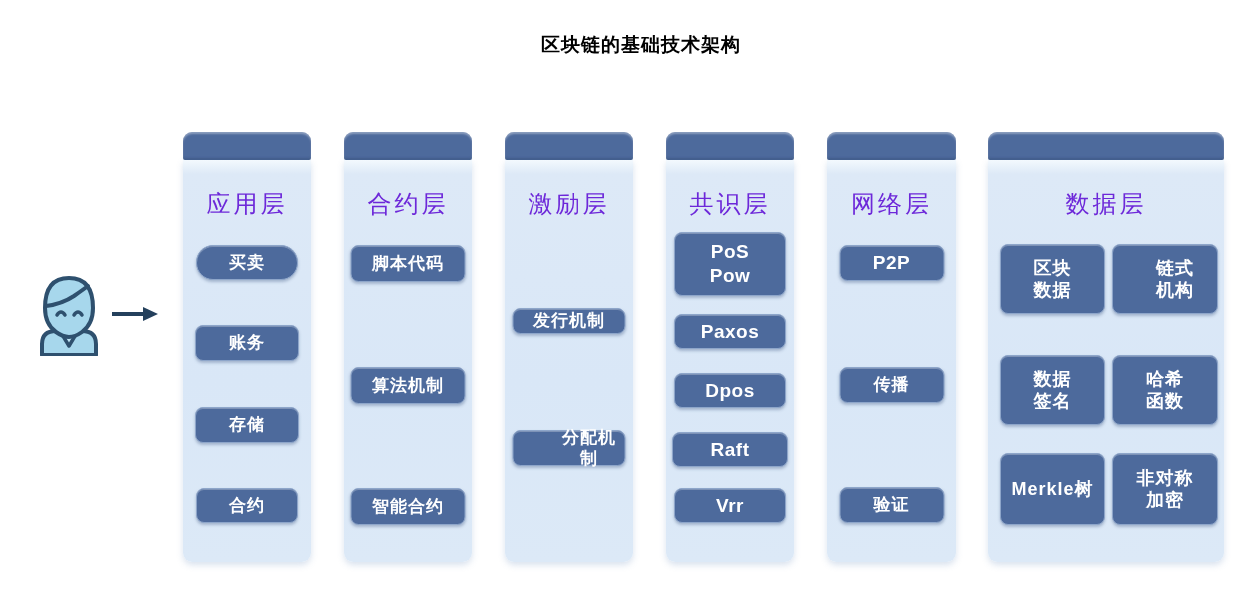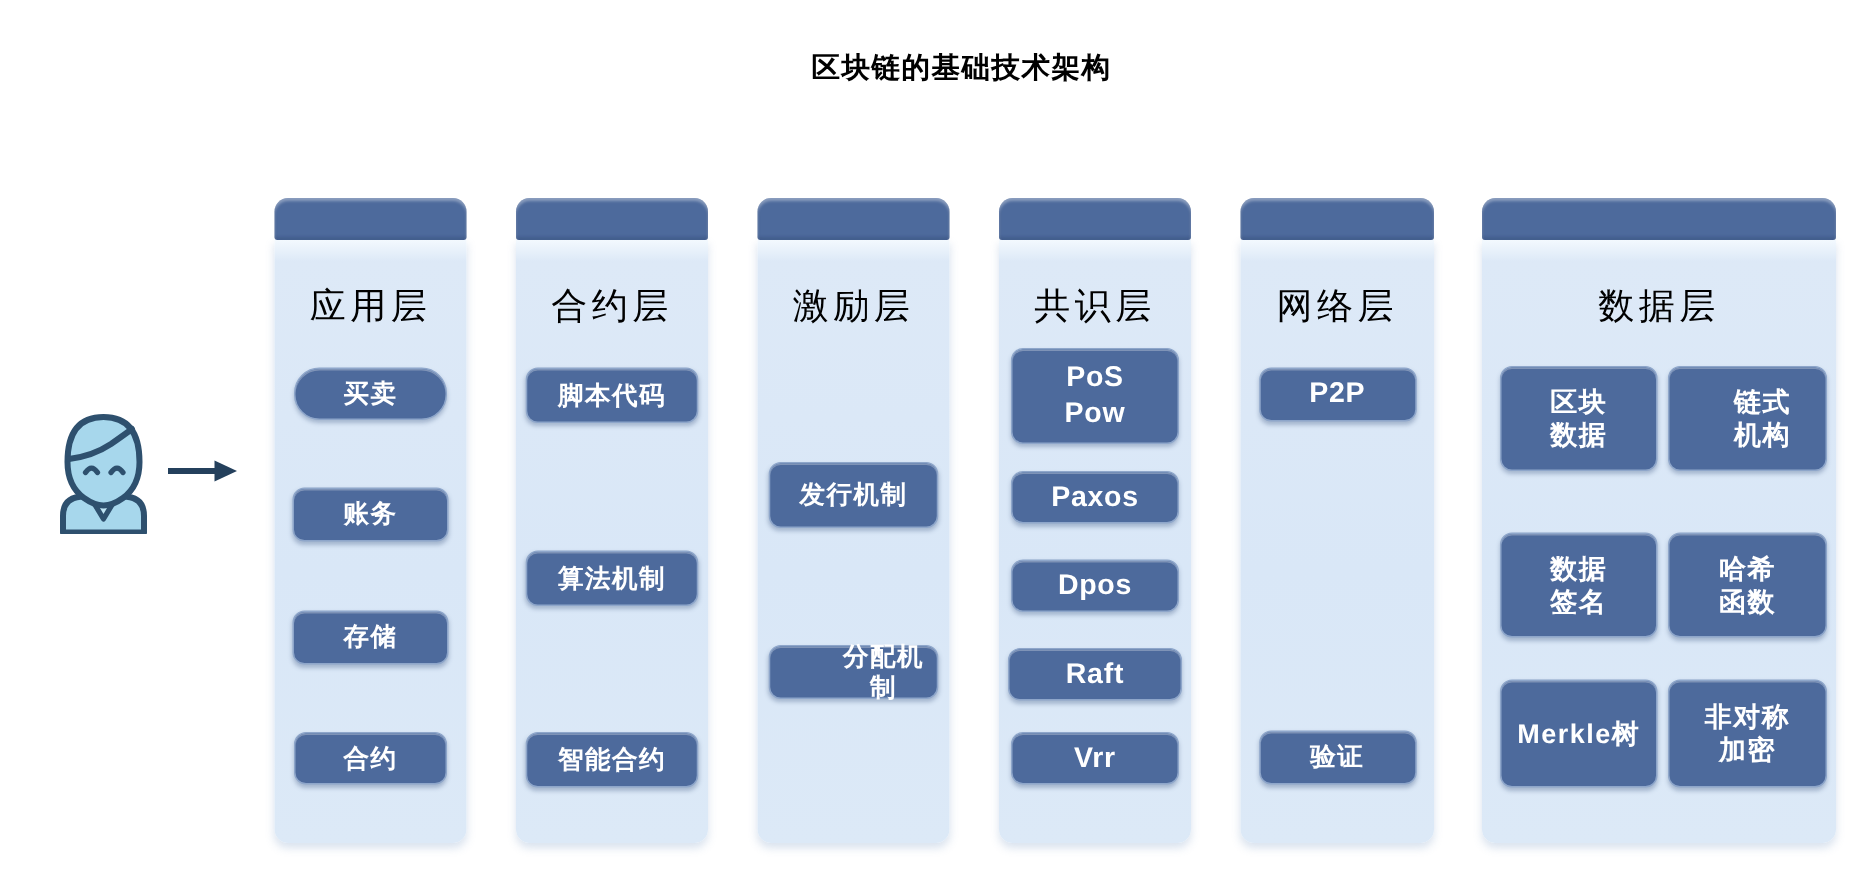--- a/index.html
+++ b/index.html
@@ -18,21 +18,21 @@
     box-shadow: inset 0 2px 2px rgba(255,255,255,.35), inset 0 -2px 2px rgba(30,50,90,.25);
   }
   .col-body {
     position:absolute; top:28px; left:0; right:0; bottom:0;
     background:linear-gradient(180deg,#f3f9fe 0%, #dde9f7 3.5%, #d9e7f7 55%, #dce9f7 100%);
     border-radius:0 0 9px 9px;
     box-shadow: 0 3px 6px rgba(130,160,200,.30);
   }
   .col-label {
     position:absolute; top:56px; left:0; width:100%; text-align:center;
-    font-size:24px; color:#000000; letter-spacing:3px; white-space:nowrap;
+    font-size:24px; color:#6d28d9; letter-spacing:3px; white-space:nowrap;
   }
   .badge {
     position:absolute; left:50%; transform:translateX(-50%);
     background:#4d6a9c; color:#ffffff; font-weight:bold; font-size:17px;
     border-radius:8px; border:1px solid #8ea6ca;
     box-shadow: 0 2px 3px rgba(60,85,130,.35), inset 0 1px 0 rgba(255,255,255,.28);
     display:flex; align-items:center; justify-content:center;
     text-align:center; white-space:pre-line; line-height:1.25; box-sizing:border-box;
     letter-spacing:1px;
   }
@@ -79,41 +79,42 @@
     <div class="col-label">合约层</div>
     <div class="badge" style="top:113px; width:115px; height:37px;">脚本代码</div>
     <div class="badge" style="top:235px; width:115px; height:37px;">算法机制</div>
     <div class="badge" style="top:356px; width:115px; height:37px;">智能合约</div>
   </div>
 
   <div class="col" style="left:505px; width:128px;">
     <div class="col-header"></div>
     <div class="col-body"></div>
     <div class="col-label">激励层</div>
-    <div class="badge" style="top:176px; width:113px; height:44px;">发行机制</div>
+    <div class="badge" style="top:176px; width:113px; height:26px;">发行机制</div>
     <div class="badge" style="top:298px; width:113px; height:36px;padding-left:40px;">分配机制</div>
   </div>
 
   <div class="col" style="left:666px; width:128px;">
     <div class="col-header"></div>
     <div class="col-body"></div>
     <div class="col-label">共识层</div>
     <div class="badge latin" style="top:100px; width:112px; height:64px;">PoS
 Pow</div>
     <div class="badge latin" style="top:182px; width:112px; height:35px;">Paxos</div>
     <div class="badge latin" style="top:241px; width:112px; height:35px;">Dpos</div>
     <div class="badge latin" style="top:300px; width:116px; height:35px;">Raft</div>
     <div class="badge latin" style="top:356px; width:112px; height:35px;">Vrr</div>
   </div>
 
   <div class="col" style="left:827px; width:129px;">
     <div class="col-header"></div>
     <div class="col-body"></div>
     <div class="col-label">网络层</div>
     <div class="badge latin" style="top:113px; width:105px; height:36px;">P2P</div>
+    <div class="badge" style="top:235px; width:105px; height:36px;">传播</div>
     <div class="badge" style="top:355px; width:105px; height:36px;">验证</div>
   </div>
 
   <div class="col" style="left:988px; width:236px;">
     <div class="col-header"></div>
     <div class="col-body"></div>
     <div class="col-label">数据层</div>
     <div class="badge grid fixed" style="top:112px; left:12px;  width:105px; height:70px;">区块
 数据</div>
     <div class="badge grid fixed" style="top:112px; left:124px; width:106px; height:70px;padding-left:20px;">链式

